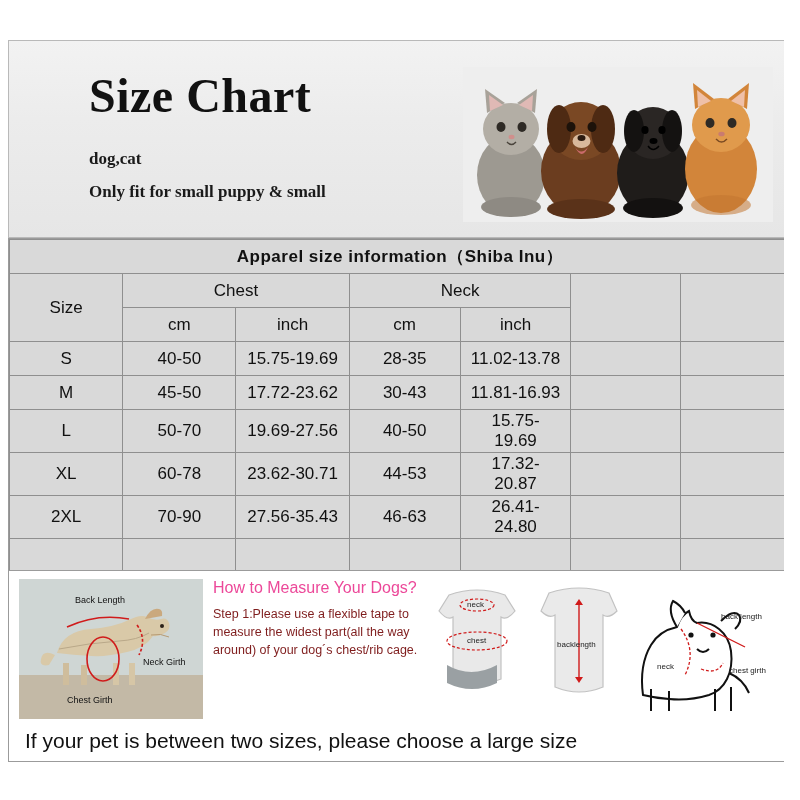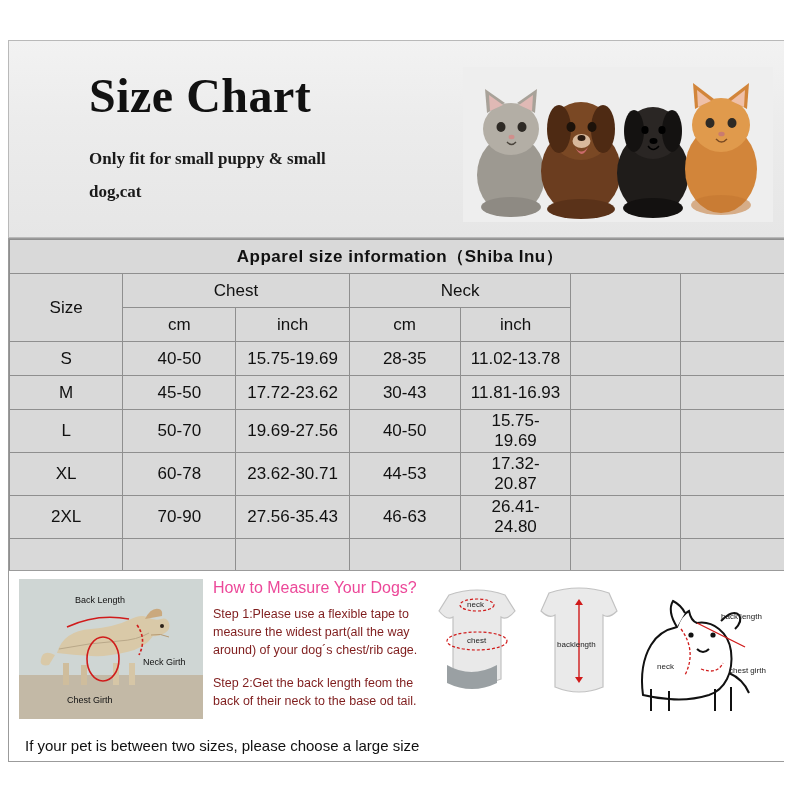--- a/index.html
+++ b/index.html
@@ -126,22 +126,22 @@
     font-size: 12.5px;
     color: #7f1d1d;
     line-height: 1.45;
     width: 212px;
   }
   .step1 { top: 34px; }
   .step2 { top: 103px; }
   .footer-note {
     position: absolute;
     left: 16px;
-    top: 166px;
-    font-size: 15px;
+    top: 158px;
+    font-size: 21px;
     color: #111;
   }
   .dog-photo {
     position: absolute;
     left: 10px;
     top: 8px;
     width: 184px;
     height: 140px;
   }
   .diagrams {
@@ -164,22 +164,22 @@
 </style>
 </head>
 <body>
 
 <div id="page">
 
   <div class="header">
     <div class="header-left">
       <div class="size-chart-title">Size Chart</div>
       <div class="subtitle">
+        <div>dog,cat</div>
         <div>Only fit for  small puppy &amp; small</div>
-        <div>dog,cat</div>
       </div>
     </div>
 
     <div class="pets">
       <svg width="310" height="155" viewBox="0 0 310 155">
         <rect x="0" y="0" width="310" height="155" fill="#eeeeee"></rect>
 
         <g>
           <ellipse cx="48" cy="108" rx="34" ry="40" fill="#9d9991"></ellipse>
           <ellipse cx="48" cy="62" rx="28" ry="26" fill="#b3aea5"></ellipse>
@@ -357,21 +357,20 @@
         <path d="M118 46 q10 14 2 30" stroke="#d01b1b" stroke-width="1.6" fill="none" stroke-dasharray="3,2"></path>
         <ellipse cx="84" cy="80" rx="16" ry="22" stroke="#d01b1b" stroke-width="1.6" fill="none"></ellipse>
         <text class="lbl-dog" x="56" y="24">Back Length</text>
         <text class="lbl-dog" x="124" y="86">Neck Girth</text>
         <text class="lbl-dog" x="48" y="124">Chest Girth</text>
       </svg>
     </div>
 
     <div class="measure-title">How to Measure Your Dogs?</div>
     <div class="step step1">Step 1:Please use a flexible tape to measure the widest part(all the way around) of your dog´s chest/rib cage.</div>
-    <div class="step step2">Step 2:Get the back length feom the back of their neck to the base od tail.</div>
     <div class="footer-note">If your pet is between two sizes, please choose a large size</div>
 
     <div class="diagrams">
       <svg width="356" height="148" viewBox="0 0 356 148">
 
         <g>
           <path d="M20 18 q28 -10 56 0 l10 16 q-8 10 -14 6 l0 62 q-24 10 -48 0 l0 -62 q-6 4 -14 -6 Z" fill="#e9e9e9" stroke="#c2c2c2" stroke-width="1.2"></path>
           <path d="M18 88 q24 14 50 0 l0 18 q-25 12 -50 0 Z" fill="#9aa0a3"></path>
           <ellipse cx="48" cy="28" rx="17" ry="6" stroke="#d01b1b" stroke-width="1.2" fill="none" stroke-dasharray="3,2"></ellipse>
           <ellipse cx="48" cy="64" rx="30" ry="9" stroke="#d01b1b" stroke-width="1.2" fill="none" stroke-dasharray="3,2"></ellipse>

